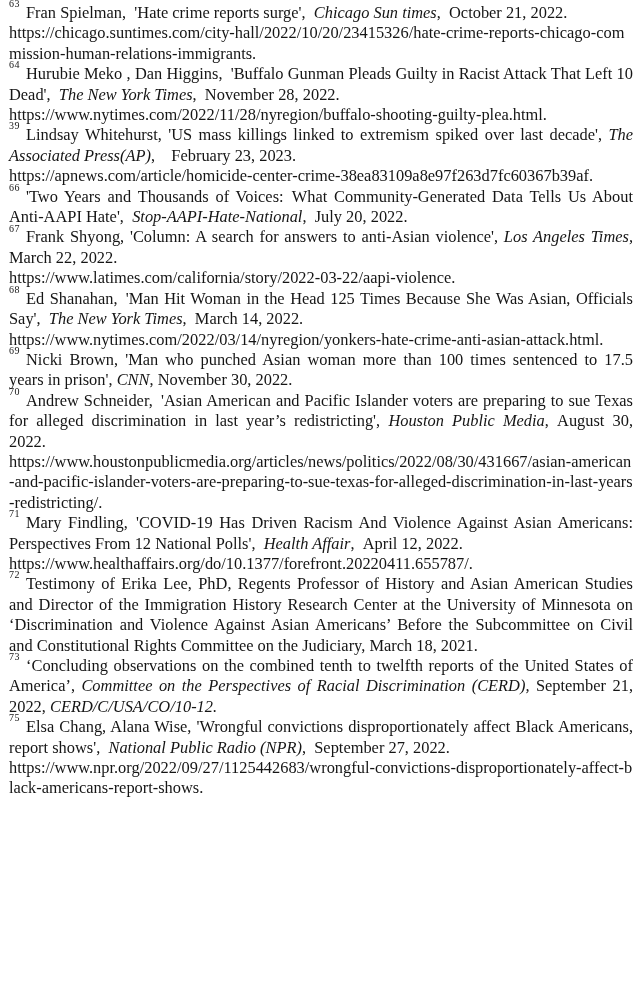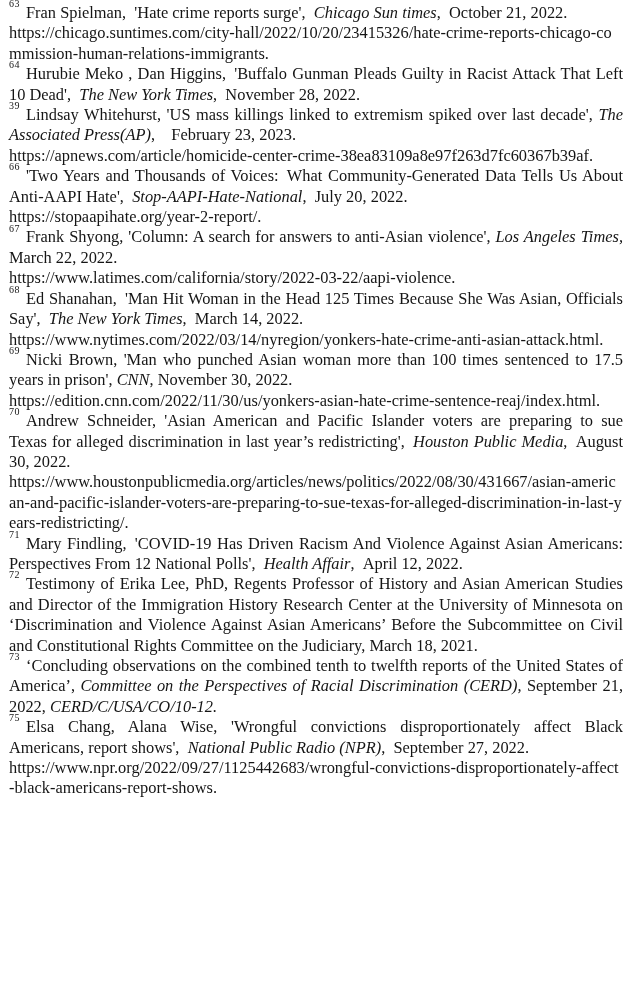--- a/index.html
+++ b/index.html
@@ -8,21 +8,21 @@
     background: #ffffff;
   }
   body {
     width: 640px;
     height: 981px;
     overflow: hidden;
     font-family: "Liberation Serif", "DejaVu Serif", serif;
     color: #151515;
   }
   .page {
-    padding: 3px 17px 6px 9px;
+    padding: 3px 7px 6px 9px;
     font-size: 16.4px;
     line-height: 20.4px;
     text-align: justify;
   }
   p.footnote {
     margin: 0;
     padding: 0;
   }
   sup.fn-num {
     font-size: 10px;
@@ -39,25 +39,25 @@
     overflow-wrap: anywhere;
     font-family: Liberation Serif, serif;
   }
 </style>
 </head>
 <body>
 
 <div class="page">
   <div>
       <p class="footnote"><sup class="fn-num">63</sup><span class="seg">Fran Spielman, 'Hate crime reports surge', </span><span class="seg italic">Chicago Sun times</span><span class="seg">, October 21, 2022.</span><br><span class="fn-url">https://chicago.suntimes.com/city-hall/2022/10/20/23415326/hate-crime-reports-chicago-commission-human-relations-immigrants.</span></p>
-      <p class="footnote"><sup class="fn-num">64</sup><span class="seg">Hurubie Meko , Dan Higgins, 'Buffalo Gunman Pleads Guilty in Racist Attack That Left 10 Dead', </span><span class="seg italic">The New York Times</span><span class="seg">, November 28, 2022.</span><br></p>
+      <p class="footnote"><sup class="fn-num">64</sup><span class="seg">Hurubie Meko , Dan Higgins, 'Buffalo Gunman Pleads Guilty in Racist Attack That Left 10 Dead', </span><span class="seg italic">The New York Times</span><span class="seg">, November 28, 2022.</span><br><span class="fn-url">https://www.nytimes.com/2022/11/28/nyregion/buffalo-shooting-guilty-plea.html.</span></p>
       <p class="footnote"><sup class="fn-num">39</sup><span class="seg">Lindsay Whitehurst, 'US mass killings linked to extremism spiked over last decade', </span><span class="seg italic">The Associated Press(AP)</span><span class="seg">, February 23, 2023.</span><br><span class="fn-url">https://apnews.com/article/homicide-center-crime-38ea83109a8e97f263d7fc60367b39af.</span></p>
-      <p class="footnote"><sup class="fn-num">66</sup><span class="seg">'Two Years and Thousands of Voices: What Community-Generated Data Tells Us About Anti-AAPI Hate', </span><span class="seg italic">Stop-AAPI-Hate-National</span><span class="seg">, July 20, 2022.</span><br><span class="fn-url">https://stopaapihate.org/year-2-report/.</span></p>
+      <p class="footnote"><sup class="fn-num">66</sup><span class="seg">'Two Years and Thousands of Voices: What Community-Generated Data Tells Us About Anti-AAPI Hate', </span><span class="seg italic">Stop-AAPI-Hate-National</span><span class="seg">, July 20, 2022.</span><br></p>
       <p class="footnote"><sup class="fn-num">67</sup><span class="seg">Frank Shyong, 'Column: A search for answers to anti-Asian violence', </span><span class="seg italic">Los Angeles Times,</span><span class="seg"> March 22, 2022.</span><br><span class="fn-url">https://www.latimes.com/california/story/2022-03-22/aapi-violence.</span></p>
       <p class="footnote"><sup class="fn-num">68</sup><span class="seg">Ed Shanahan, 'Man Hit Woman in the Head 125 Times Because She Was Asian, Officials Say', </span><span class="seg italic">The New York Times</span><span class="seg">, March 14, 2022.</span><br><span class="fn-url">https://www.nytimes.com/2022/03/14/nyregion/yonkers-hate-crime-anti-asian-attack.html.</span></p>
-      <p class="footnote"><sup class="fn-num">69</sup><span class="seg">Nicki Brown, 'Man who punched Asian woman more than 100 times sentenced to 17.5 years in prison', </span><span class="seg italic">CNN</span><span class="seg">, November 30, 2022.</span><br><span class="fn-url">https://edition.cnn.com/2022/11/30/us/yonkers-asian-hate-crime-sentence-reaj/index.html.</span></p>
+      <p class="footnote"><sup class="fn-num">69</sup><span class="seg">Nicki Brown, 'Man who punched Asian woman more than 100 times sentenced to 17.5 years in prison', </span><span class="seg italic">CNN</span><span class="seg">, November 30, 2022.</span><br></p>
       <p class="footnote"><sup class="fn-num">70</sup><span class="seg">Andrew Schneider, 'Asian American and Pacific Islander voters are preparing to sue Texas for alleged discrimination in last year’s redistricting', </span><span class="seg italic">Houston Public Media</span><span class="seg">, August 30, 2022.</span><br><span class="fn-url">https://www.houstonpublicmedia.org/articles/news/politics/2022/08/30/431667/asian-american-and-pacific-islander-voters-are-preparing-to-sue-texas-for-alleged-discrimination-in-last-years-redistricting/.</span></p>
-      <p class="footnote"><sup class="fn-num">71</sup><span class="seg">Mary Findling, 'COVID-19 Has Driven Racism And Violence Against Asian Americans: Perspectives From 12 National Polls', </span><span class="seg italic">Health Affair</span><span class="seg">, April 12, 2022.</span><br></p>
+      <p class="footnote"><sup class="fn-num">71</sup><span class="seg">Mary Findling, 'COVID-19 Has Driven Racism And Violence Against Asian Americans: Perspectives From 12 National Polls', </span><span class="seg italic">Health Affair</span><span class="seg">, April 12, 2022.</span><br><span class="fn-url">https://www.healthaffairs.org/do/10.1377/forefront.20220411.655787/.</span></p>
       <p class="footnote"><sup class="fn-num">72</sup><span class="seg">Testimony of Erika Lee, PhD, Regents Professor of History and Asian American Studies and Director of the Immigration History Research Center at the University of Minnesota on ‘Discrimination and Violence Against Asian Americans’ Before the Subcommittee on Civil and Constitutional Rights Committee on the Judiciary, March 18, 2021.</span></p>
       <p class="footnote"><sup class="fn-num">73</sup><span class="seg">‘Concluding observations on the combined tenth to twelfth reports of the United States of America’, </span><span class="seg italic">Committee on the Perspectives of Racial Discrimination (CERD),</span><span class="seg"> September 21, 2022, </span><span class="seg italic">CERD/C/USA/CO/10-12.</span></p>
       <p class="footnote"><sup class="fn-num">75</sup><span class="seg">Elsa Chang, Alana Wise, 'Wrongful convictions disproportionately affect Black Americans, report shows', </span><span class="seg italic">National Public Radio (NPR)</span><span class="seg">, September 27, 2022.</span><br><span class="fn-url">https://www.npr.org/2022/09/27/1125442683/wrongful-convictions-disproportionately-affect-black-americans-report-shows.</span></p>
     </div>
 </div>
 
 </body></html>

